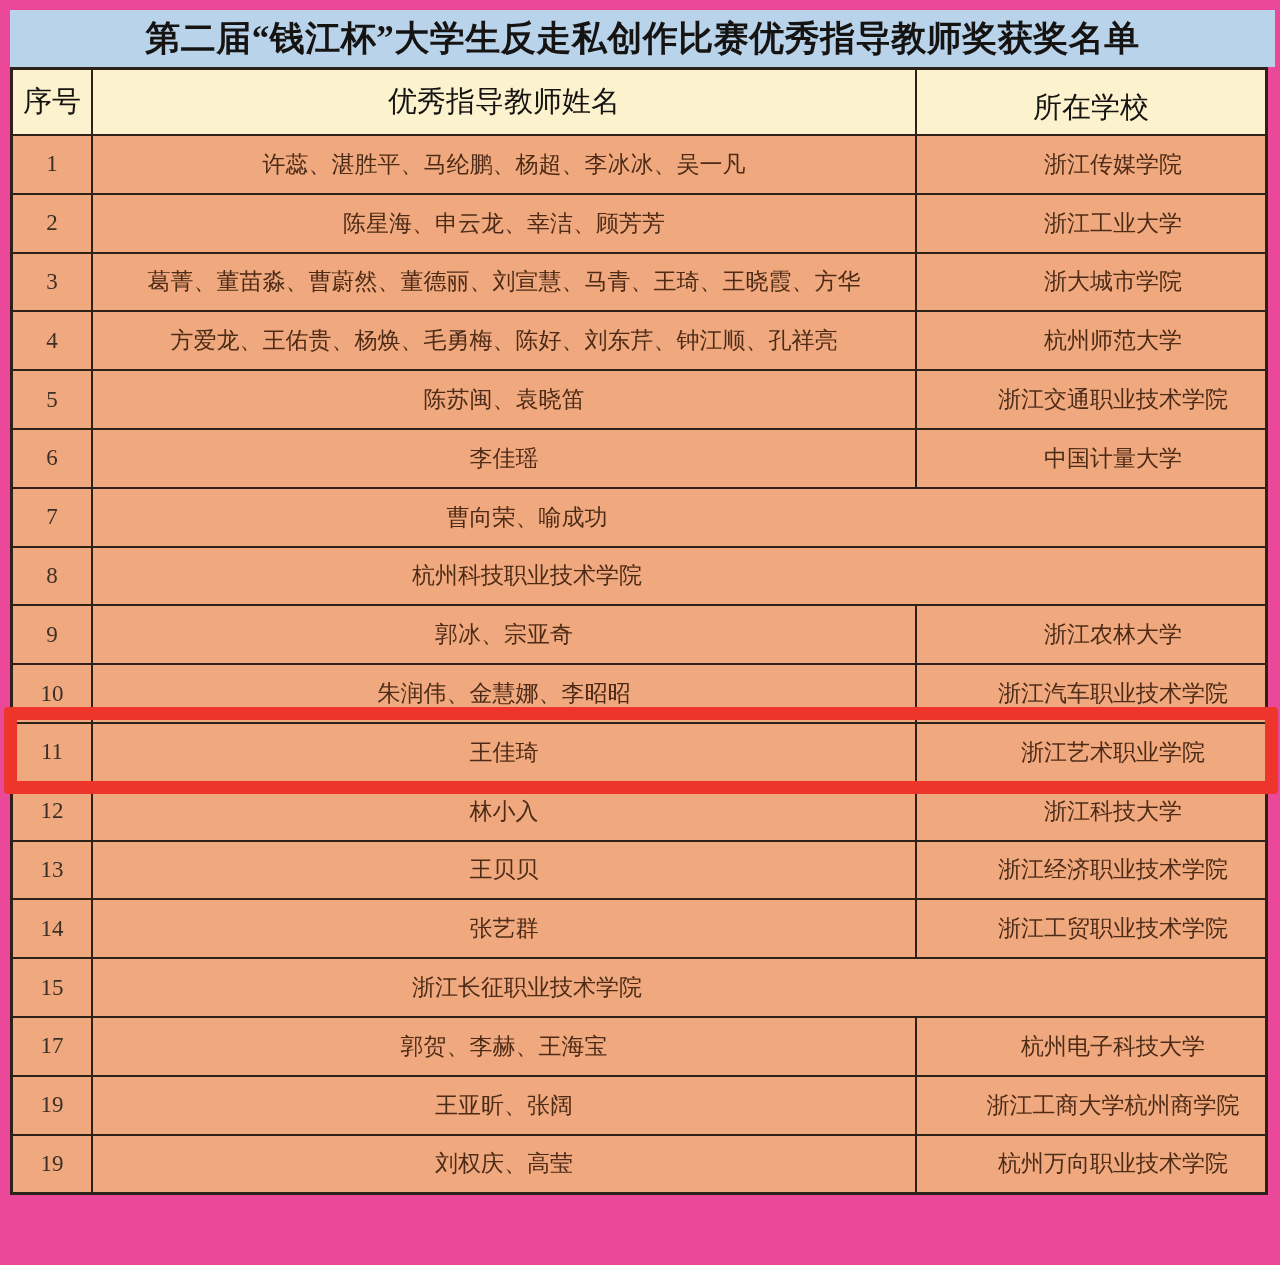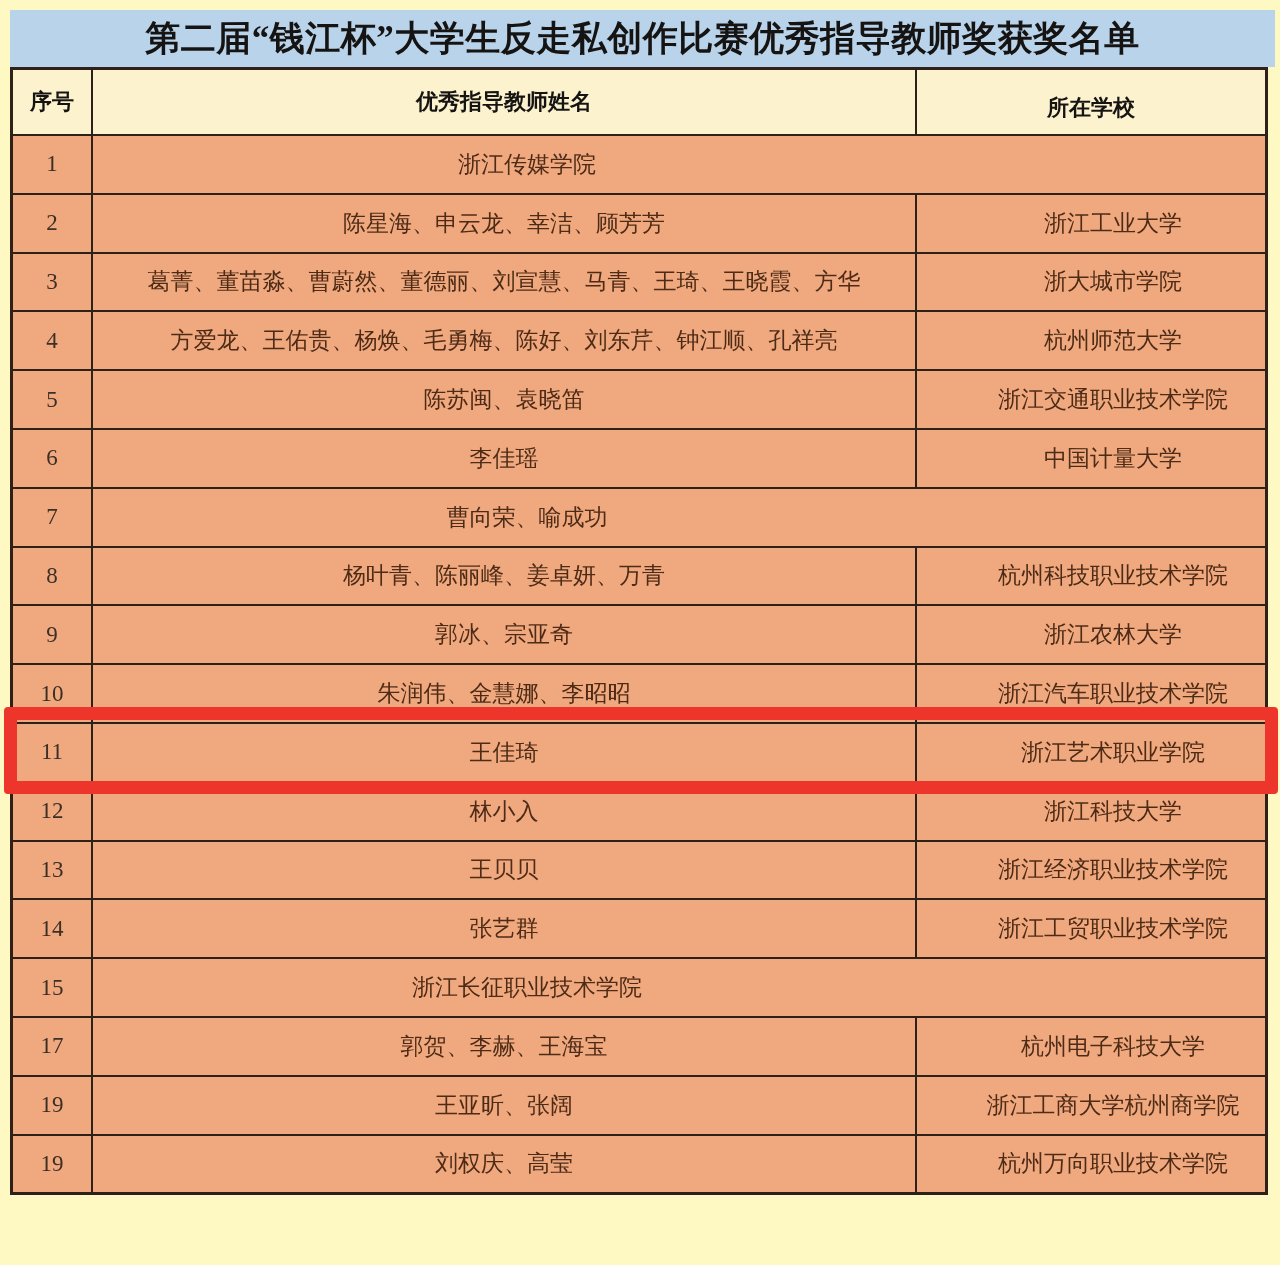--- a/index.html
+++ b/index.html
@@ -3,21 +3,21 @@
 <meta charset="utf-8">
 <style>
   * { box-sizing: border-box; margin: 0; padding: 0; }
   html,body { background:#ffffff; }
   body { font-family: "Liberation Serif", "DejaVu Serif", serif; }
 
   .page {
     position: relative;
     width: 1280px;
     height: 1265px;
-    background: #fef9c3;
+    background: #ec4899;
     overflow: hidden;
   }
 
   .title-bar {
     position: absolute;
     left: 10px; top: 10px;
     width: 1265px; height: 57px;
     background: var(--title-bg, #b9d3eb);
     display: flex; align-items: center; justify-content: center;
     font-size: 35px; font-weight: 700;
@@ -34,21 +34,21 @@
   }
 
   .header-row {
     display: grid;
     grid-template-columns: 80px 1fr 348px;
     height: 64px;
     background: var(--header-bg, #fcf2cd);
   }
   .header-cell {
     display: flex; align-items: center; justify-content: center;
-    font-size: 22px; font-weight: 700;
+    font-size: 29px; font-weight: 400;
     color: var(--heading-text, #161412);
     border-right: 2px solid var(--line, #2e211a);
     white-space: nowrap;
   }
   .header-cell:last-child { border-right: none; margin-top: 12px; }
 
   .data-row {
     display: grid;
     grid-template-columns: 80px 1fr 348px;
     height: 58.8px;
@@ -85,20 +85,21 @@
 
   <div class="award-table">
     <div class="header-row">
       <div class="header-cell">序号</div>
       <div class="header-cell">优秀指导教师姓名</div>
       <div class="header-cell">所在学校</div>
     </div>
     <div>
         <div class="data-row">
           <div class="cell col-no">1</div>
+          <div class="cell col-teachers">许蕊、湛胜平、马纶鹏、杨超、李冰冰、吴一凡</div>
           <div class="cell col-school">浙江传媒学院</div>
         </div>
         <div class="data-row">
           <div class="cell col-no">2</div>
           <div class="cell col-teachers">陈星海、申云龙、幸洁、顾芳芳</div>
           <div class="cell col-school">浙江工业大学</div>
         </div>
         <div class="data-row">
           <div class="cell col-no">3</div>
           <div class="cell col-teachers">葛菁、董苗淼、曹蔚然、董德丽、刘宣慧、马青、王琦、王晓霞、方华</div>
@@ -118,21 +119,20 @@
           <div class="cell col-no">6</div>
           <div class="cell col-teachers">李佳瑶</div>
           <div class="cell col-school">中国计量大学</div>
         </div>
         <div class="data-row">
           <div class="cell col-no">7</div>
           <div class="cell col-teachers">曹向荣、喻成功</div>
         </div>
         <div class="data-row">
           <div class="cell col-no">8</div>
-          <div class="cell col-teachers">杨叶青、陈丽峰、姜卓妍、万青</div>
           <div class="cell col-school">杭州科技职业技术学院</div>
         </div>
         <div class="data-row">
           <div class="cell col-no">9</div>
           <div class="cell col-teachers">郭冰、宗亚奇</div>
           <div class="cell col-school">浙江农林大学</div>
         </div>
         <div class="data-row">
           <div class="cell col-no">10</div>
           <div class="cell col-teachers">朱润伟、金慧娜、李昭昭</div>

